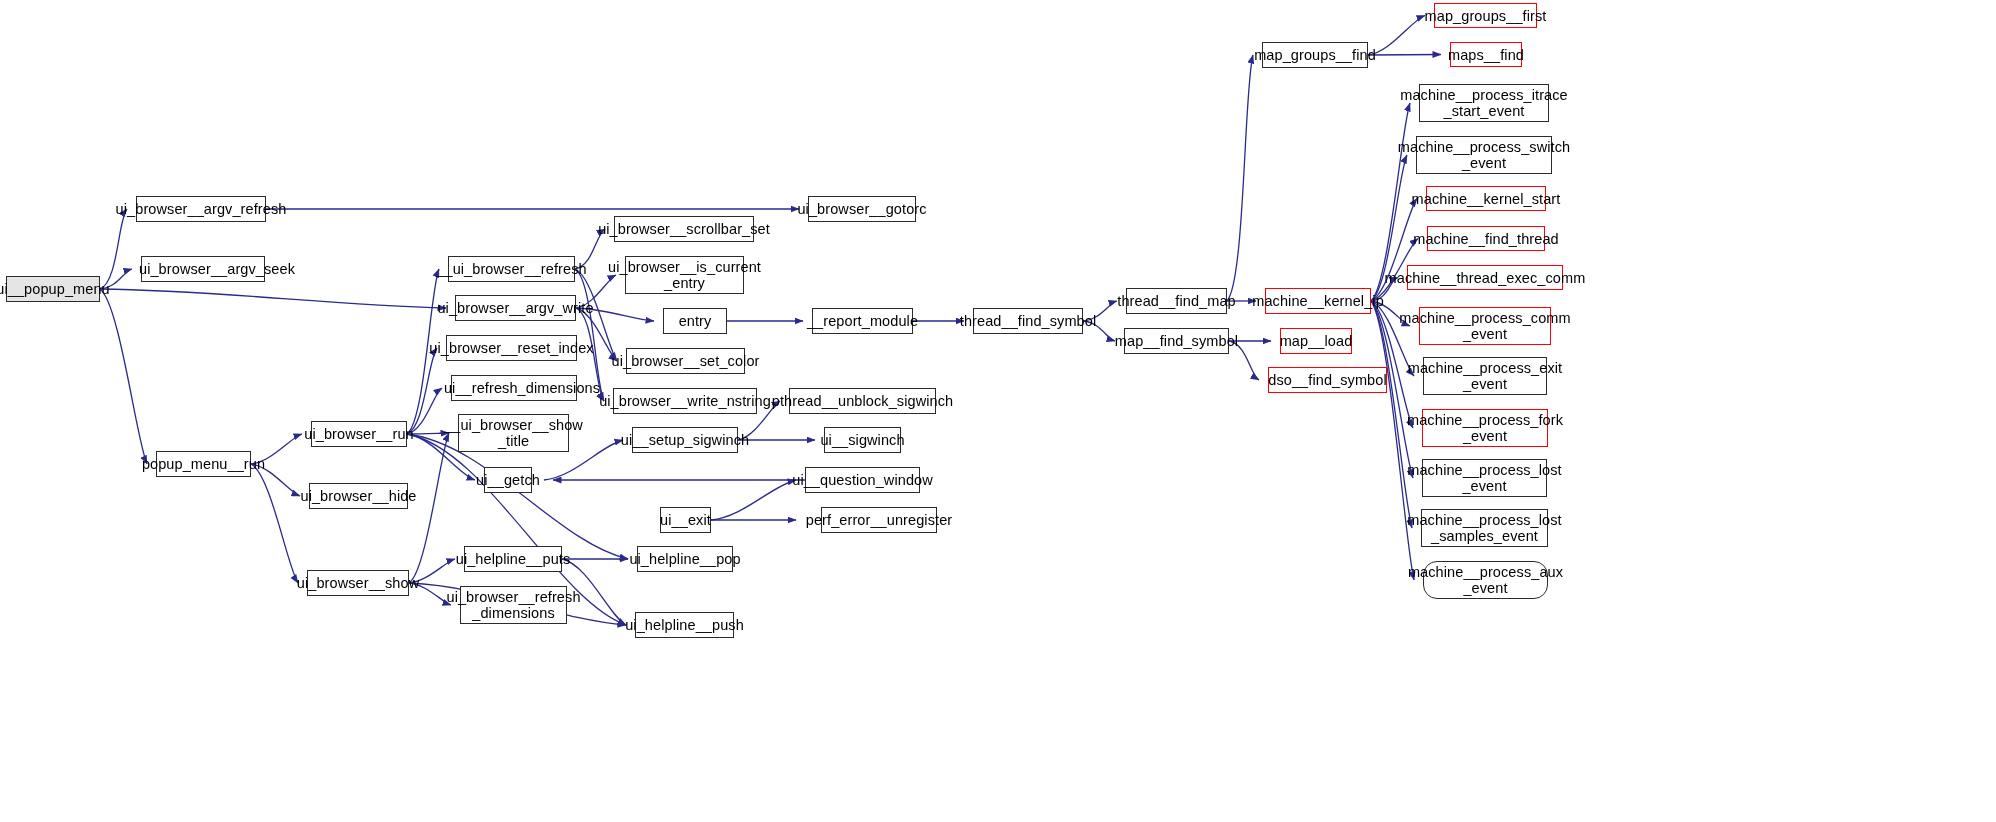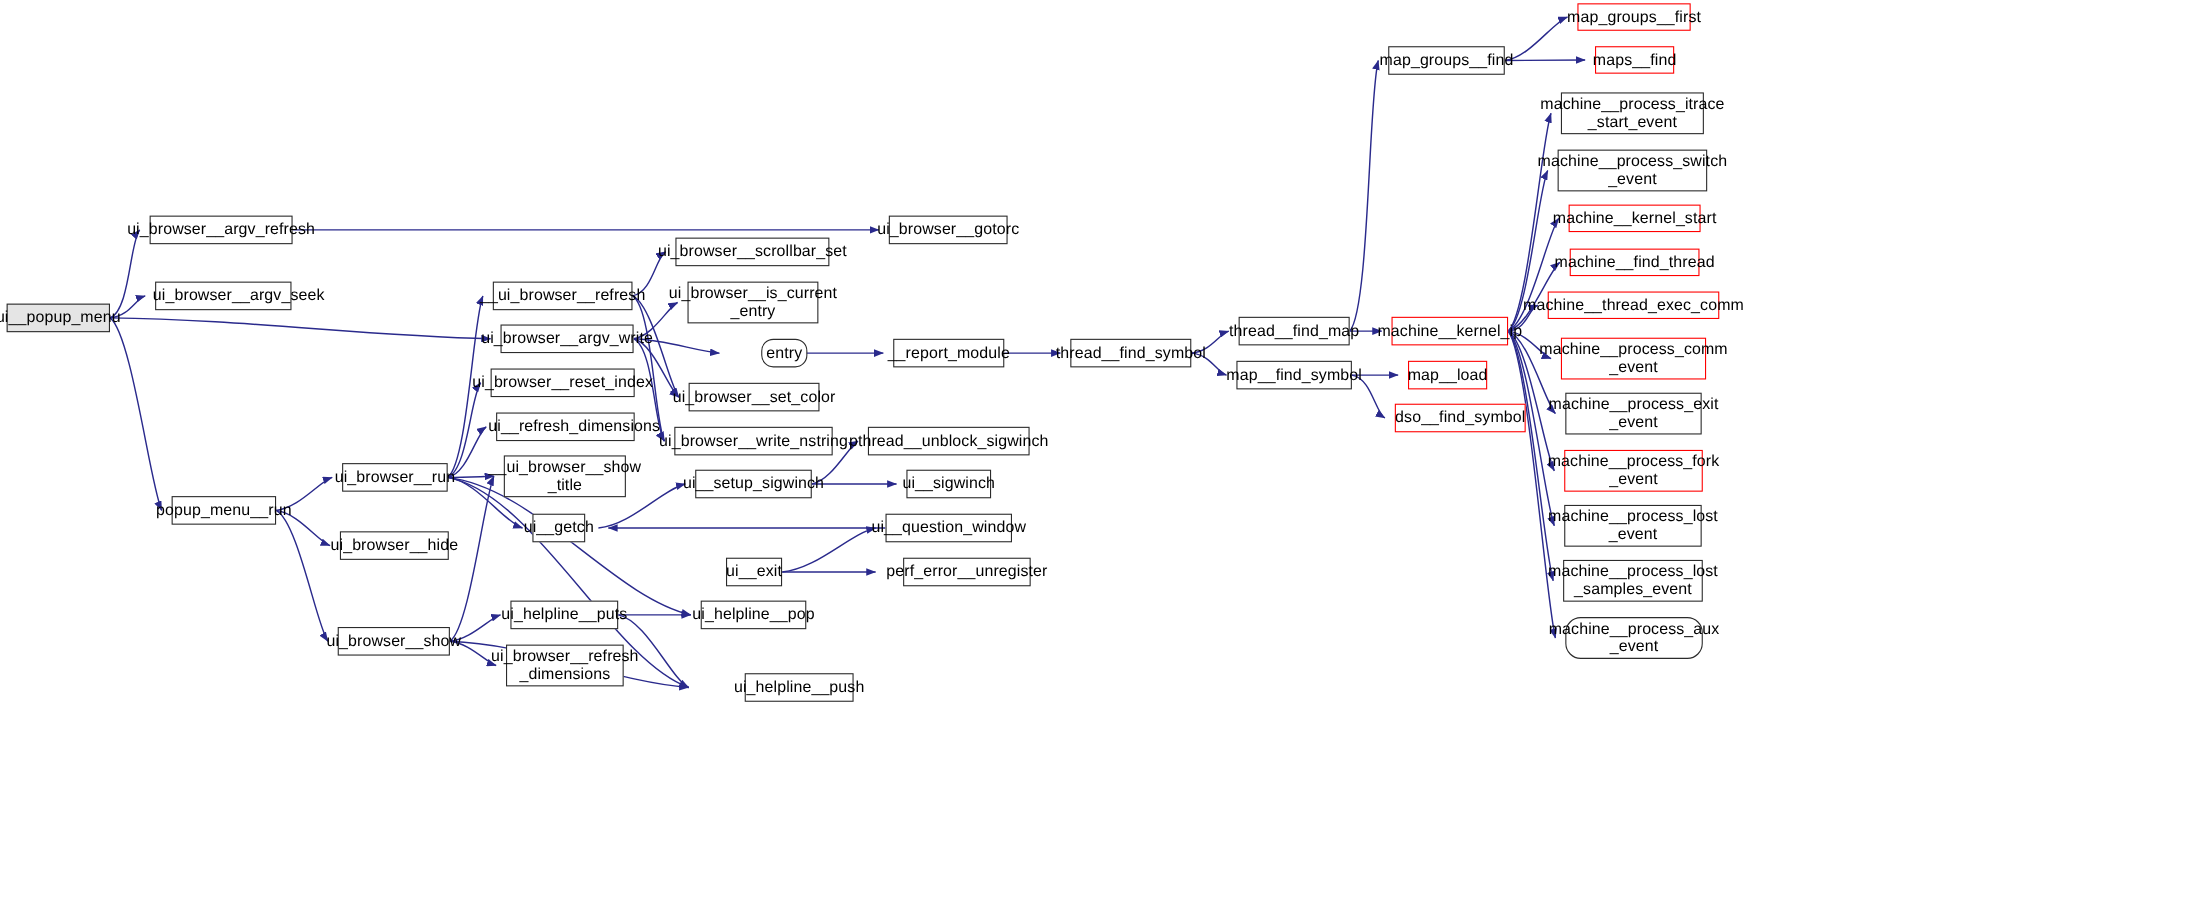--- a/index.html
+++ b/index.html
@@ -129,27 +129,27 @@
       <div class="node" style="left: 451px; top: 375px; width: 126px; height: 26px; padding-left: 16px;">ui__refresh_dimensions</div>
       <div class="node" style="left: 458px; top: 414px; width: 111px; height: 38px;">__ui_browser__show
 _title</div>
       <div class="node" style="left: 484px; top: 467px; width: 48px; height: 26px; text-align: center;">ui__getch</div>
       <div class="node" style="left: 464px; top: 546px; width: 98px; height: 26px;">ui_helpline__puts</div>
       <div class="node" style="left: 460px; top: 586px; width: 107px; height: 38px;">ui_browser__refresh
 _dimensions</div>
       <div class="node" style="left: 614px; top: 216px; width: 140px; height: 26px;">ui_browser__scrollbar_set</div>
       <div class="node" style="left: 625px; top: 256px; width: 119px; height: 38px;">ui_browser__is_current
 _entry</div>
-      <div class="node" style="left: 692px; top: 308px; width: 42px; height: 26px; border-radius: 11px;">entry</div>
+      <div class="node" style="left: 663px; top: 308px; width: 64px; height: 26px;">entry</div>
       <div class="node" style="left: 626px; top: 348px; width: 119px; height: 26px;">ui_browser__set_color</div>
       <div class="node" style="left: 613px; top: 388px; width: 144px; height: 26px;">ui_browser__write_nstring</div>
       <div class="node" style="left: 632px; top: 427px; width: 106px; height: 26px;">ui__setup_sigwinch</div>
       <div class="node" style="left: 660px; top: 507px; width: 51px; height: 26px;">ui__exit</div>
       <div class="node" style="left: 637px; top: 546px; width: 96px; height: 26px;">ui_helpline__pop</div>
-      <div class="node" style="left: 635px; top: 612px; width: 99px; height: 26px; margin-left: 42px;">ui_helpline__push</div>
+      <div class="node" style="left: 635px; top: 612px; width: 99px; height: 26px;">ui_helpline__push</div>
       <div class="node" style="left: 808px; top: 196px; width: 108px; height: 26px;">ui_browser__gotorc</div>
       <div class="node" style="left: 812px; top: 308px; width: 101px; height: 26px;">__report_module</div>
       <div class="node" style="left: 789px; top: 388px; width: 147px; height: 26px;">pthread__unblock_sigwinch</div>
       <div class="node" style="left: 824px; top: 427px; width: 77px; height: 26px;">ui__sigwinch</div>
       <div class="node" style="left: 805px; top: 467px; width: 115px; height: 26px;">ui__question_window</div>
       <div class="node" style="left: 805px; top: 507px; width: 116px; height: 26px; margin-left: 16px;">perf_error__unregister</div>
       <div class="node" style="left: 973px; top: 308px; width: 110px; height: 26px;">thread__find_symbol</div>
       <div class="node" style="left: 1126px; top: 288px; width: 101px; height: 26px;">thread__find_map</div>
       <div class="node" style="left: 1124px; top: 328px; width: 105px; height: 26px;">map__find_symbol</div>
       <div class="node" style="left: 1262px; top: 42px; width: 106px; height: 26px;">map_groups__find</div>

